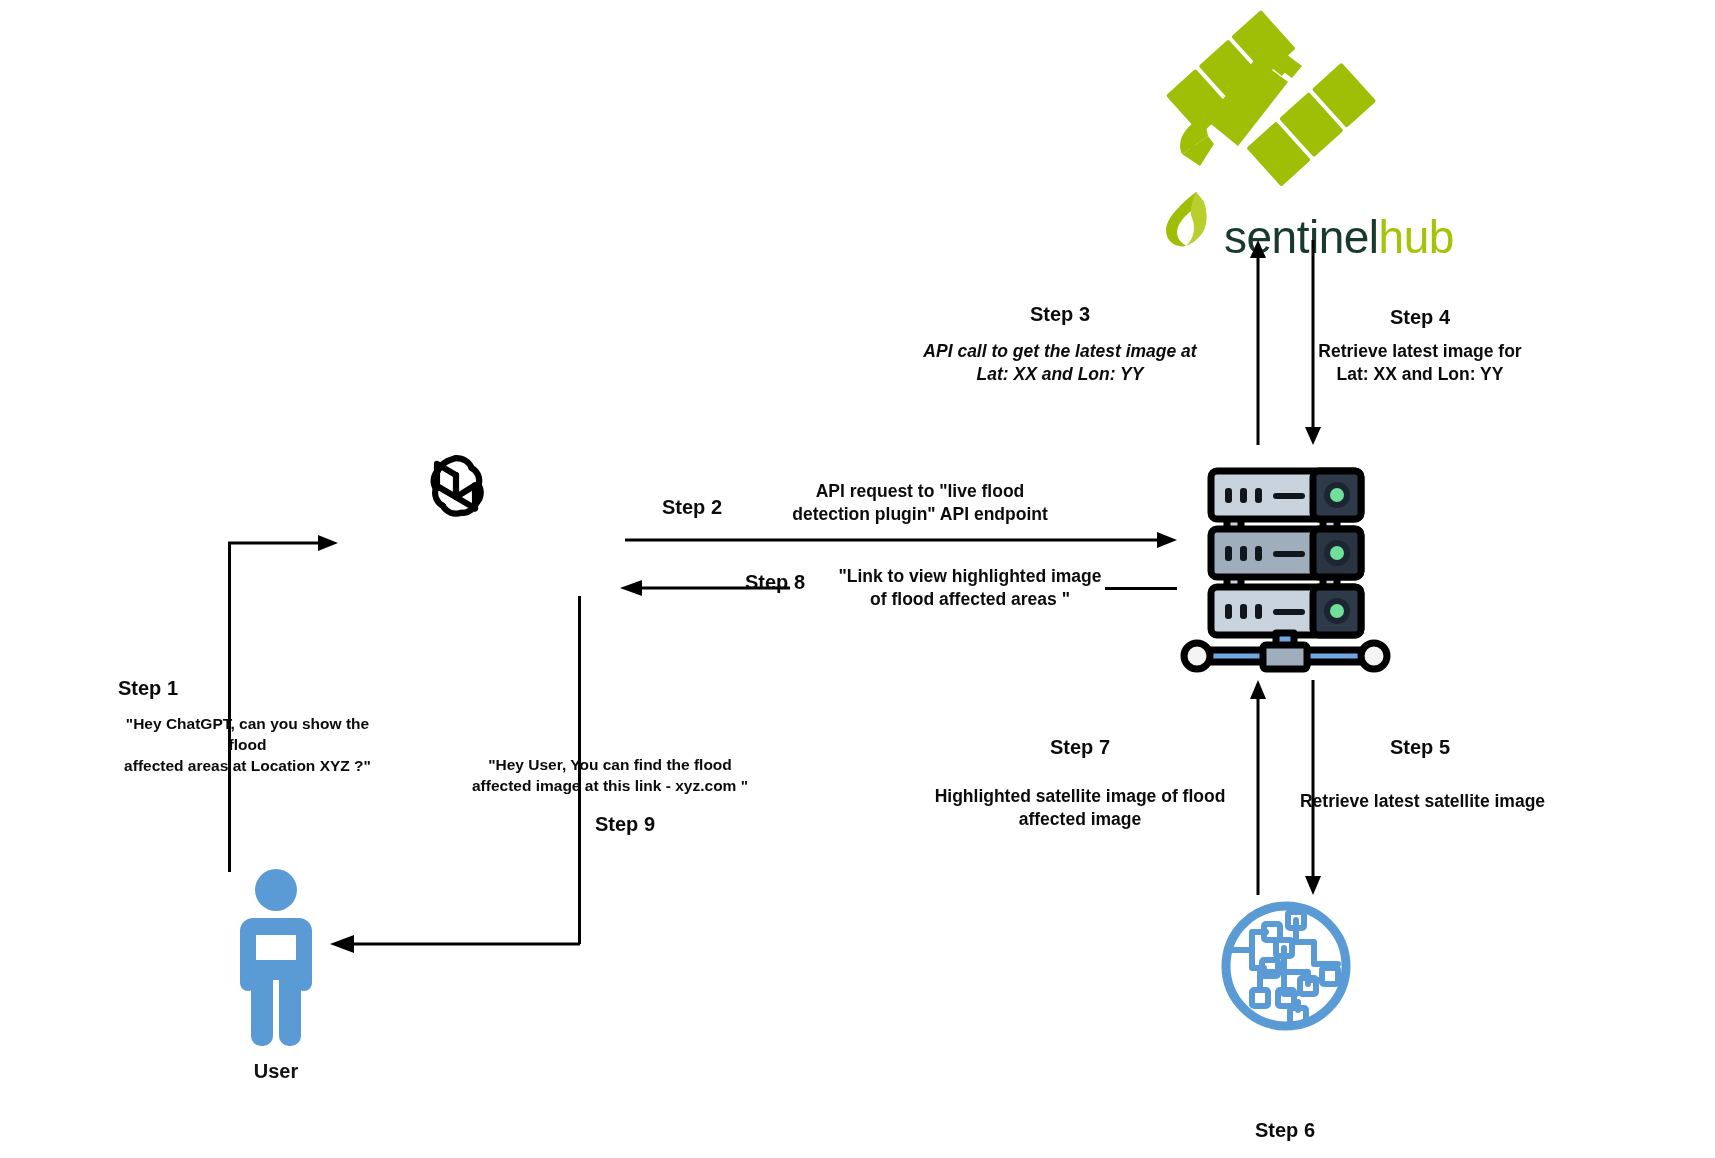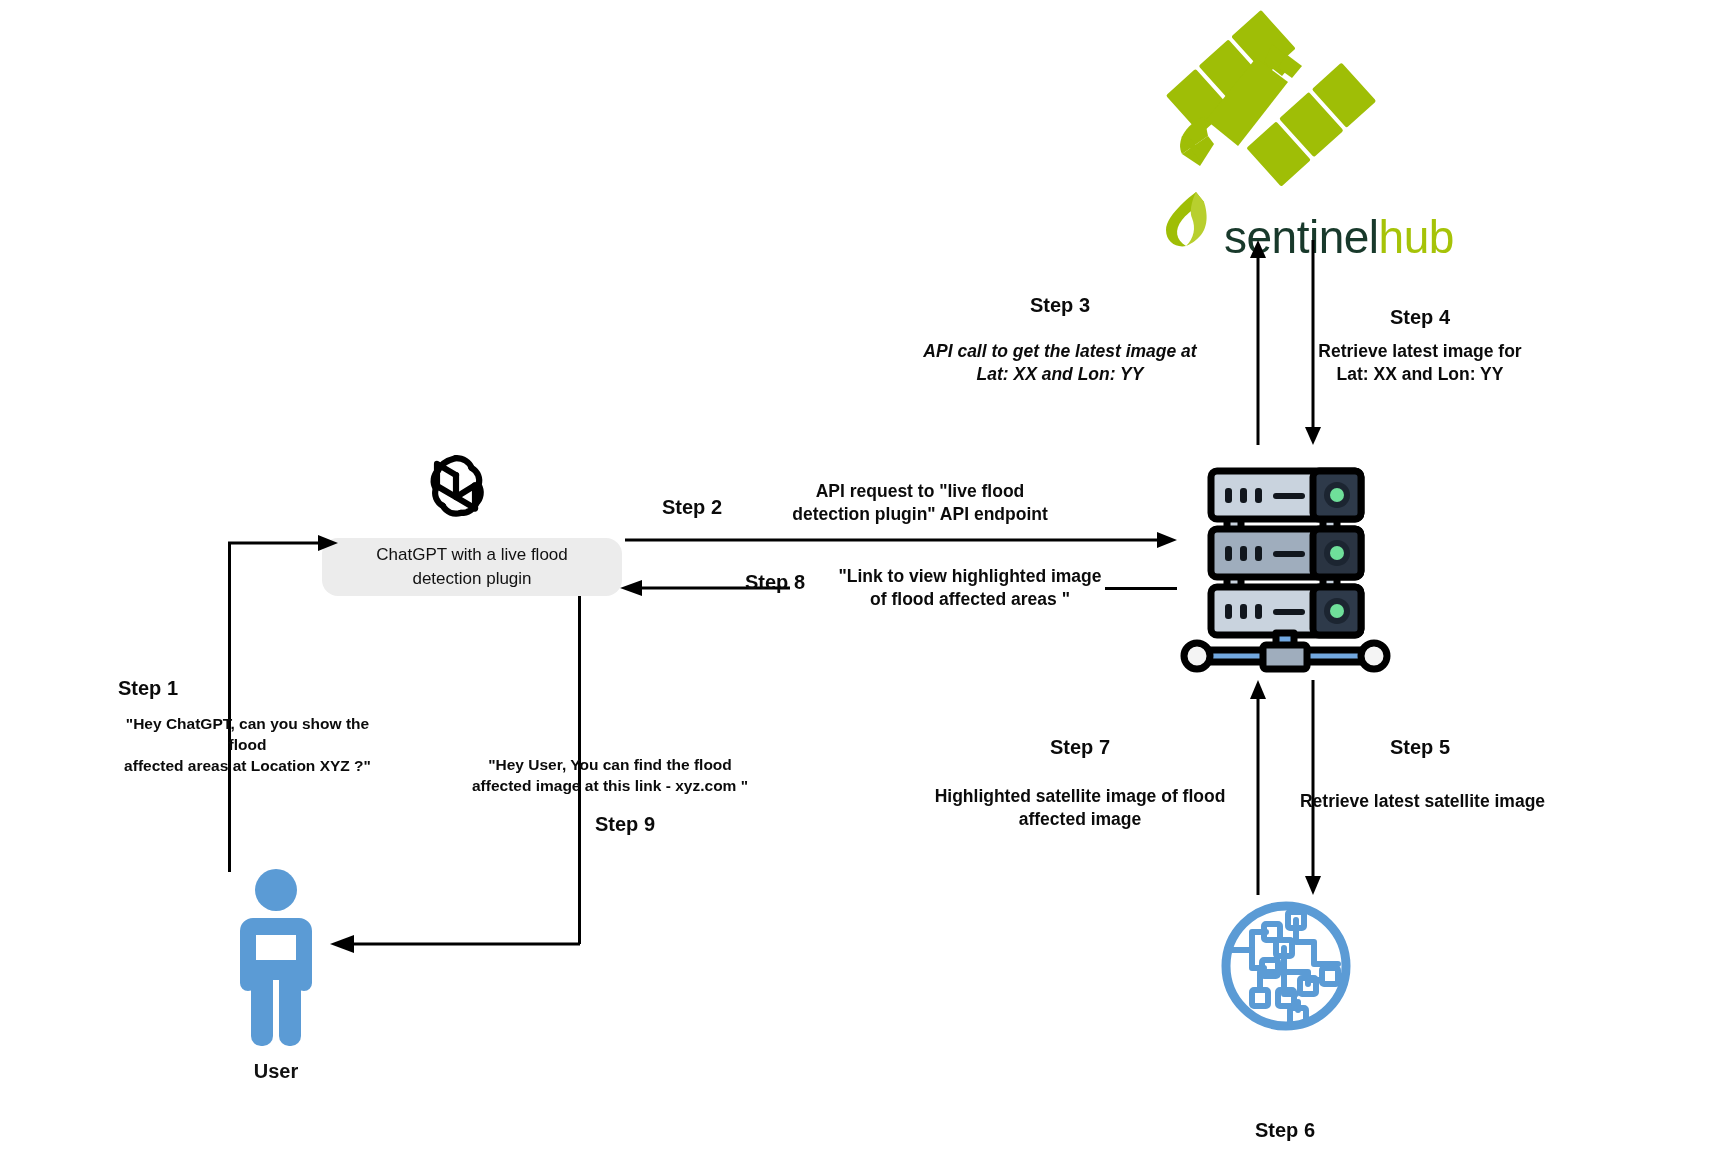--- a/index.html
+++ b/index.html
@@ -131,21 +131,21 @@
   <svg class="abs" style="left:1248px; top:240px;" width="20" height="205">
     <line x1="10" y1="205" x2="10" y2="14" stroke="#000" stroke-width="3"></line>
     <polygon points="10,0 2,18 18,18" fill="#000"></polygon>
   </svg>
 
   <svg class="abs" style="left:1303px; top:240px;" width="20" height="205">
     <line x1="10" y1="0" x2="10" y2="191" stroke="#000" stroke-width="3"></line>
     <polygon points="10,205 2,187 18,187" fill="#000"></polygon>
   </svg>
 
-  <div class="abs" style="left:890px; top:293px; width:340px;">
+  <div class="abs" style="left:890px; top:302px; width:340px;">
     <div class="step-label">Step 3</div>
   </div>
   <div class="abs" style="left:890px; top:340px; width:340px;font-style:italic;">
     <div class="desc">API call to get the latest image at</div>
     <div class="desc">Lat: XX and Lon: YY</div>
   </div>
 
   <div class="abs" style="left:1290px; top:305px; width:260px;">
     <div class="step-label">Step 4</div>
   </div>
@@ -166,26 +166,20 @@
         <path d="M15 34.4 c-3.1,-5.4 -2.1,-11.6 1.9,-15.5"></path>
         <path d="M16.9 18.9 c1.9,-4.9 6.9,-8.2 15.1,-10.4"></path>
         <path d="M32 22.8 L32 41.4 L48 50.8"></path>
         <path d="M48 31.5 L32 41.4 L16 32"></path>
         <path d="M16 32 L16 13.4 L32 22.8"></path>
         <path d="M48 31.5 L48 50.8"></path>
       </g>
     </svg>
   </div>
 
-  <div class="abs gpt-pill" style="left:322px; top:538px; width:300px; height:58px;">
-    <div class="node-label">
-      <div>ChatGPT with a live flood</div>
-      <div>detection plugin</div>
-    </div>
-  </div>
 
   <div class="abs" style="left:1183px; top:465px;">
     <svg width="205" height="210" viewBox="0 0 205 210" aria-hidden="true">
       <g stroke="#000000" stroke-width="7" stroke-linejoin="round">
 
         <rect x="44" y="46" width="14" height="22" fill="#c9d3de"></rect>
         <rect x="140" y="46" width="14" height="22" fill="#c9d3de"></rect>
         <rect x="44" y="104" width="14" height="22" fill="#c9d3de"></rect>
         <rect x="140" y="104" width="14" height="22" fill="#c9d3de"></rect>
 

